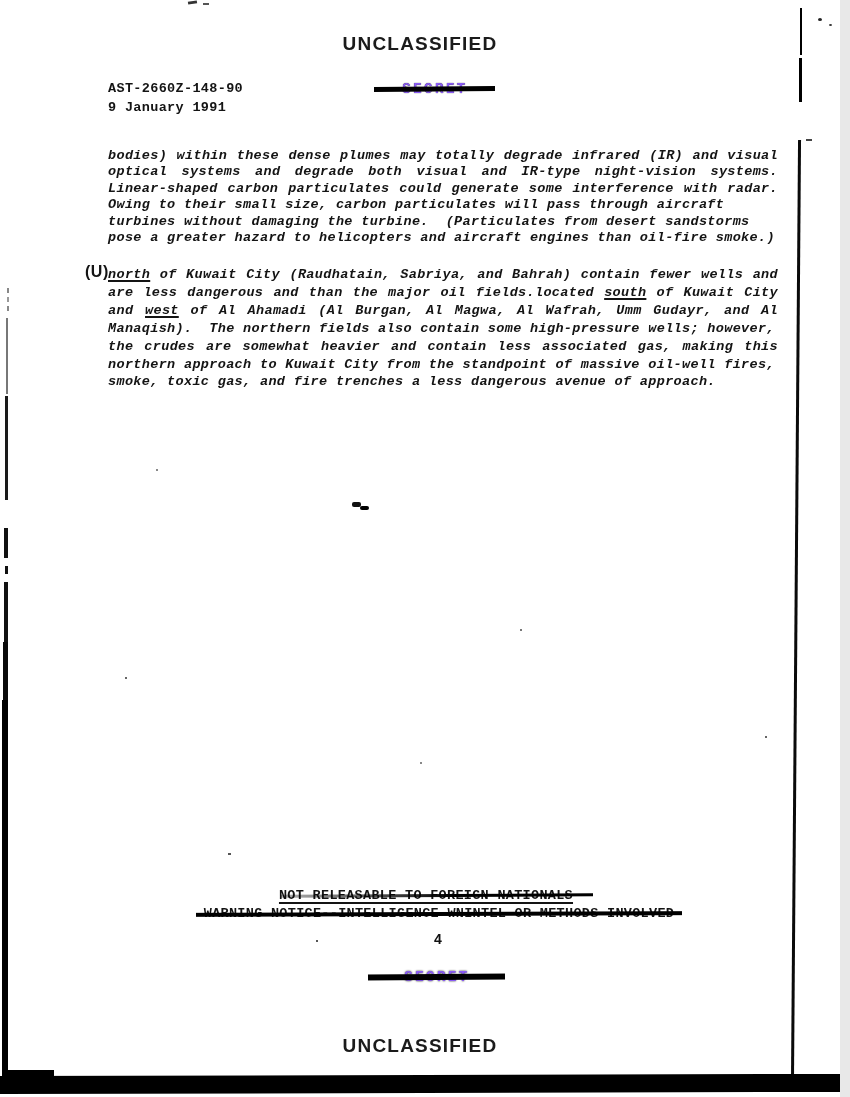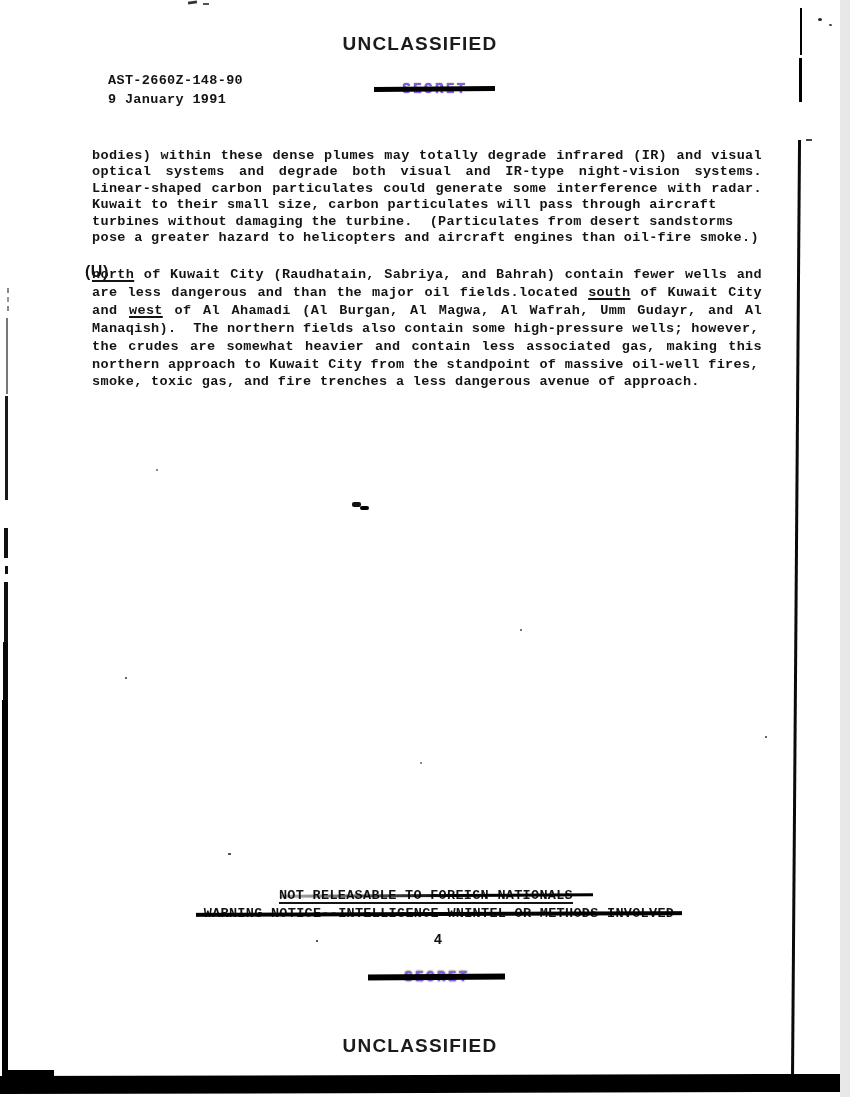--- a/index.html
+++ b/index.html
@@ -3,22 +3,22 @@
 <meta charset="utf-8">
 <style>
   html,body{margin:0;padding:0;background:#e8e8e8;}
   .page{position:relative;width:840px;height:1097px;background:#fff;overflow:hidden;
         font-family:"Liberation Mono","DejaVu Sans Mono",monospace;}
   .banner{position:absolute;left:0;right:0;text-align:center;
           font:700 19px/22px "Liberation Sans","DejaVu Sans",sans-serif;
           letter-spacing:1.2px;color:#1b1b1b;}
   .mono{font:700 13.5px/16.4px "Liberation Mono","DejaVu Sans Mono",monospace;
         letter-spacing:.34px;color:#141414;}
-  .hdr{position:absolute;left:108px;top:72px;line-height:18.5px;}
-  .para{position:absolute;left:92px;width:670px;}
+  .hdr{position:absolute;left:108px;top:80px;line-height:18.5px;}
+  .para{position:absolute;left:108px;width:670px;font-style:italic;}
   .p1{top:148px;}
   .p2{top:266px;line-height:17.9px;}
   .tline{white-space:pre-wrap;}
   .tline.full{text-align:justify;text-align-last:justify;}
   .u{text-decoration:underline;text-decoration-thickness:1.5px;text-underline-offset:2px;}
   .strike{position:relative;text-shadow:0 0 1px #000;}
   .strike::before{content:"";position:absolute;left:-8px;right:-16px;top:45%;height:4px;background:#000;}
   .cwrap{position:absolute;left:0;right:0;text-align:center;}
   .redact{position:relative;display:inline-block;font:700 14px/18px "Liberation Mono","DejaVu Sans Mono",monospace;
           letter-spacing:2.5px;color:#8b5cf6;text-shadow:0 0 1px #000;}
@@ -51,21 +51,21 @@
   </div>
 
   <div class="cwrap" style="top:80px;">
     <span class="redact" style="margin-left:30px;">SECRET</span>
   </div>
 
   <div class="para p1 mono">
       <div class="tline full"><span>bodies) within these dense plumes may totally degrade infrared (IR) and visual</span></div>
       <div class="tline full"><span>optical systems and degrade both visual and IR-type night-vision systems.</span></div>
       <div class="tline full"><span>Linear-shaped carbon particulates could generate some interference with radar.</span></div>
-      <div class="tline"><span>Kuwait to their small size, carbon particulates will pass through aircraft</span></div>
+      <div class="tline"><span>Owing to their small size, carbon particulates will pass through aircraft</span></div>
       <div class="tline"><span>turbines without damaging the turbine.  (Particulates from desert sandstorms</span></div>
       <div class="tline"><span>pose a greater hazard to helicopters and aircraft engines than oil-fire smoke.)</span></div>
     </div>
 
   <div class="marker">(U)</div>
   <div class="para p2 mono">
       <div class="tline full"><span class="u">north</span><span> of Kuwait City (Raudhatain, Sabriya, and Bahrah) contain fewer wells and</span></div>
       <div class="tline full"><span>are less dangerous and than the major oil fields.located </span><span class="u">south</span><span> of Kuwait City</span></div>
       <div class="tline full"><span>and </span><span class="u">west</span><span> of Al Ahamadi (Al Burgan, Al Magwa, Al Wafrah, Umm Gudayr, and Al</span></div>
       <div class="tline"><span>Manaqish).  The northern fields also contain some high-pressure wells; however,</span></div>

